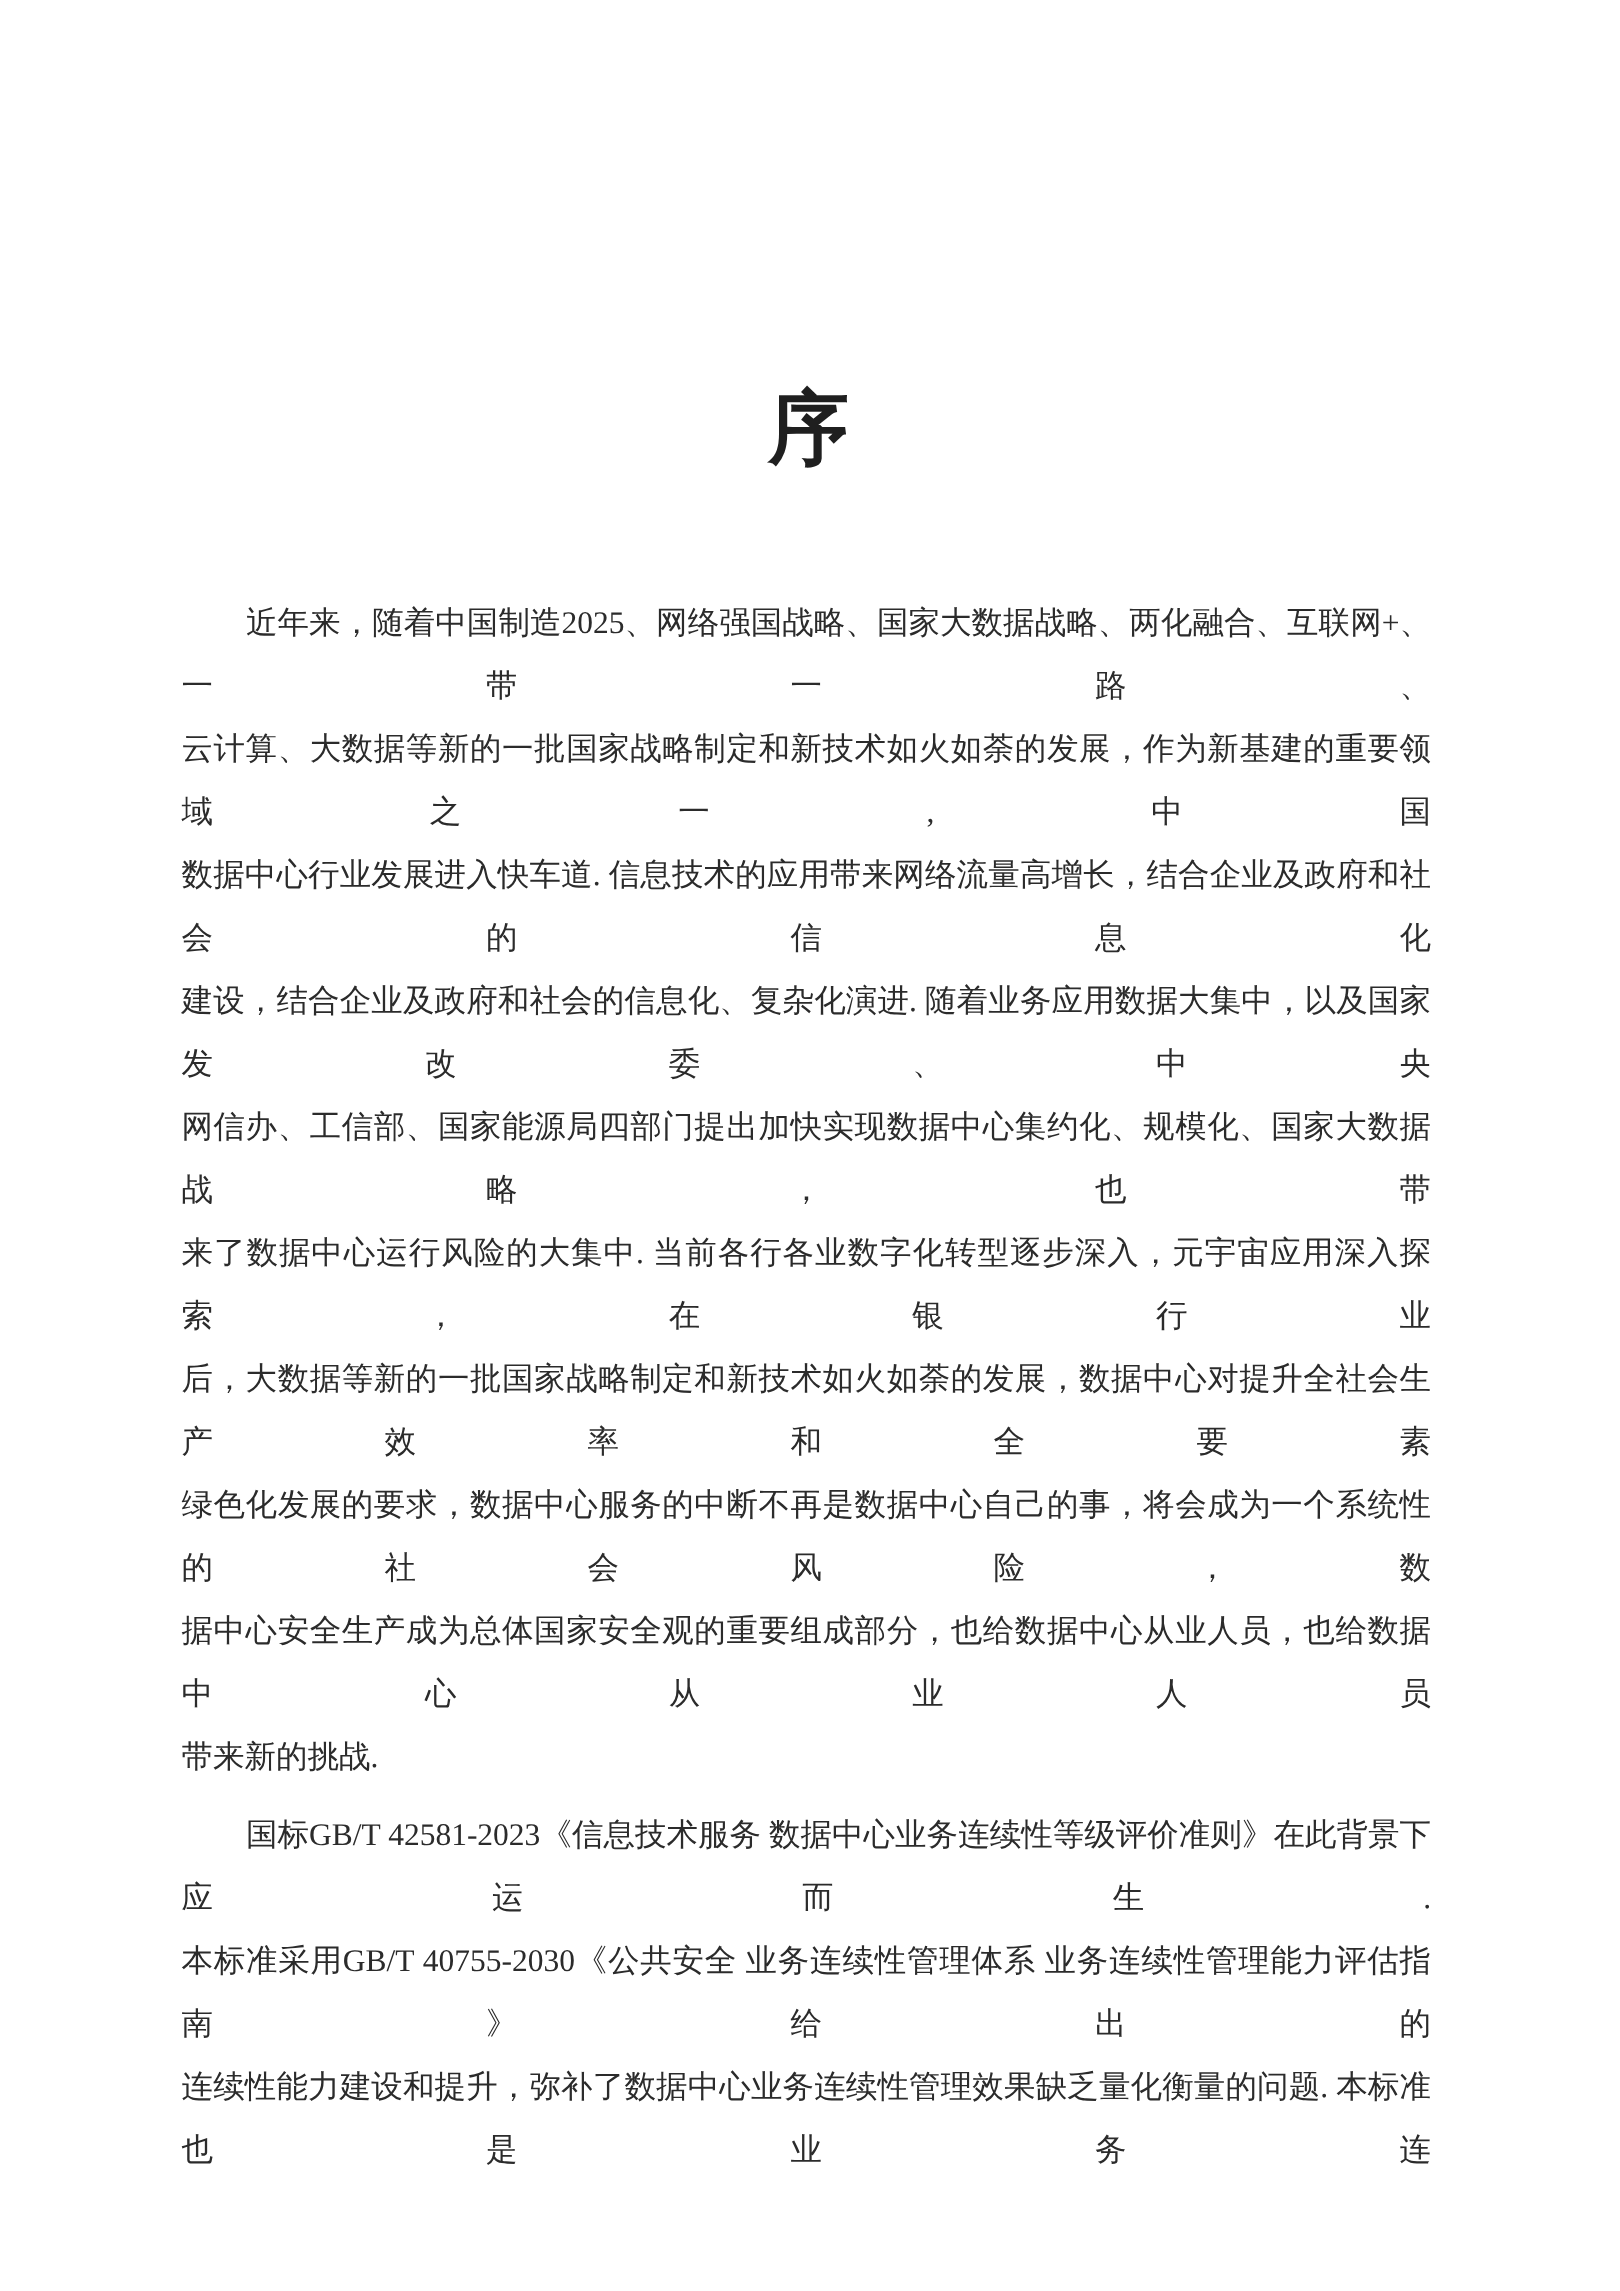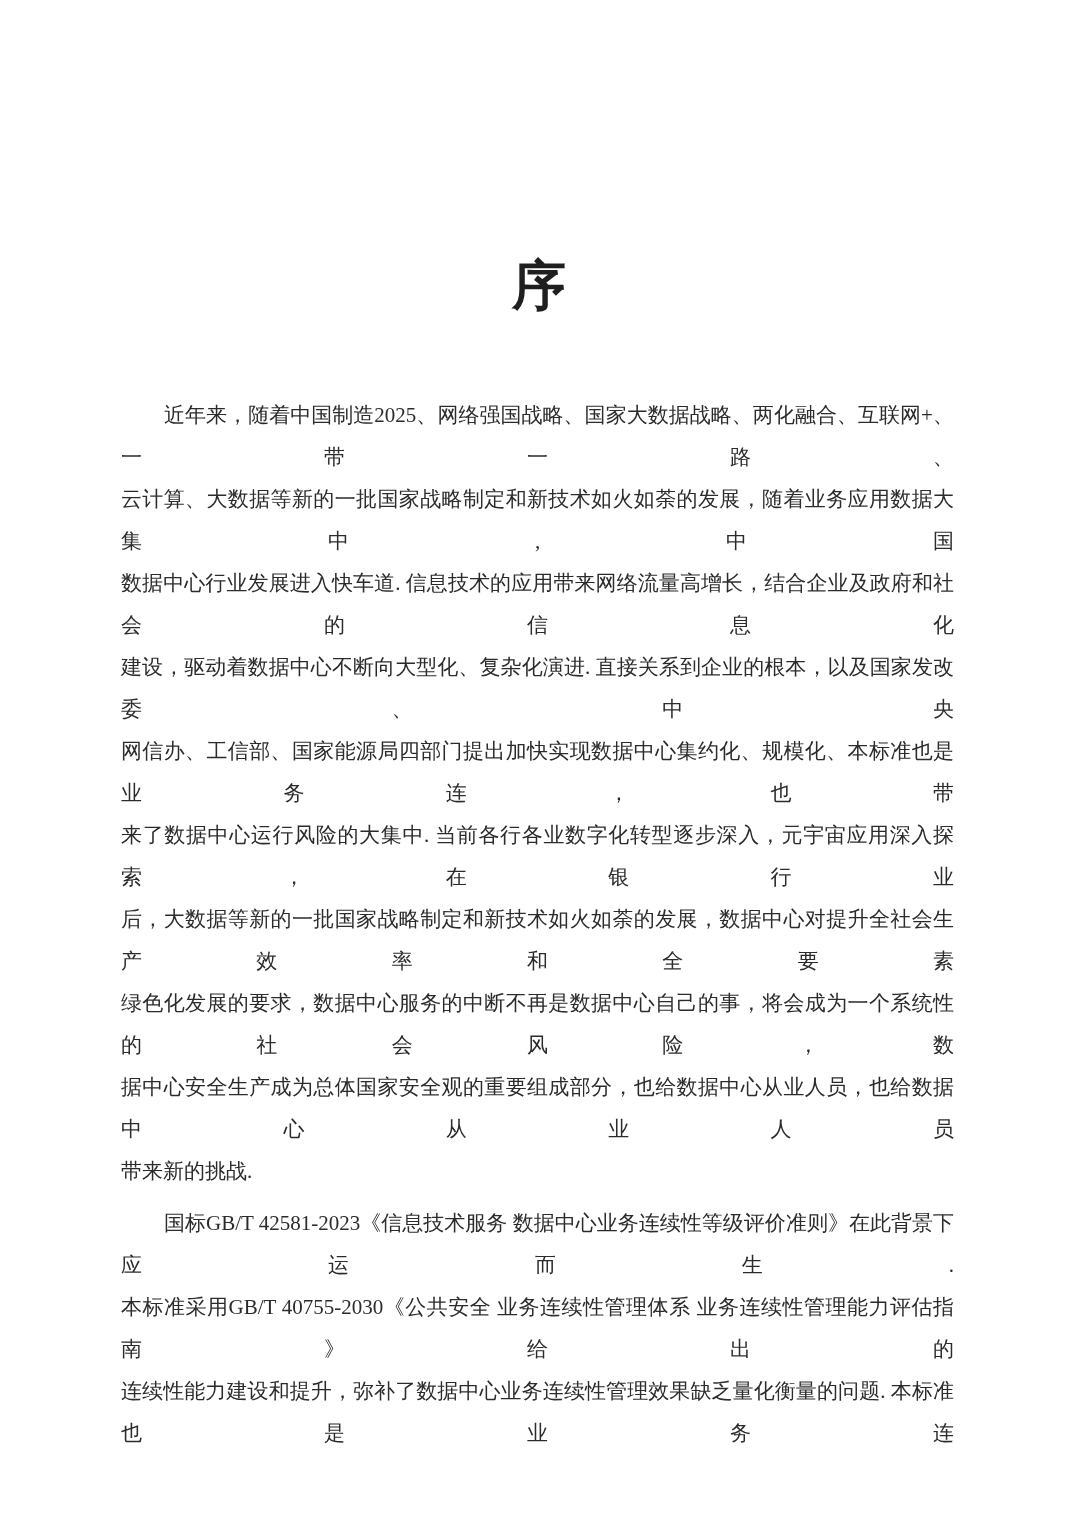--- a/index.html
+++ b/index.html
@@ -54,24 +54,24 @@
 <body>
 
 <div class="page">
 
   <h1 class="title">序</h1>
 
   <div class="content">
 
     <div class="para">
       <div class="line indent">近年来，随着中国制造2025、网络强国战略、国家大数据战略、两化融合、互联网+、一带一路、</div>
-      <div class="line">云计算、大数据等新的一批国家战略制定和新技术如火如荼的发展，随着业务应用数据大集中,中国</div>
+      <div class="line">云计算、大数据等新的一批国家战略制定和新技术如火如荼的发展，作为新基建的重要领域之一,中国</div>
       <div class="line">数据中心行业发展进入快车道. 信息技术的应用带来网络流量高增长，结合企业及政府和社会的信息化</div>
-      <div class="line">建设，驱动着数据中心不断向大型化、复杂化演进. 直接关系到企业的根本，以及国家发改委、中央</div>
-      <div class="line">网信办、工信部、国家能源局四部门提出加快实现数据中心集约化、规模化、本标准也是业务连，也带</div>
+      <div class="line">建设，结合企业及政府和社会的信息化、复杂化演进. 随着业务应用数据大集中，以及国家发改委、中央</div>
+      <div class="line">网信办、工信部、国家能源局四部门提出加快实现数据中心集约化、规模化、国家大数据战略，也带</div>
       <div class="line">来了数据中心运行风险的大集中. 当前各行各业数字化转型逐步深入，元宇宙应用深入探索，在银行业</div>
       <div class="line">后，大数据等新的一批国家战略制定和新技术如火如荼的发展，数据中心对提升全社会生产效率和全要素</div>
       <div class="line">绿色化发展的要求，数据中心服务的中断不再是数据中心自己的事，将会成为一个系统性的社会风险，数</div>
       <div class="line">据中心安全生产成为总体国家安全观的重要组成部分，也给数据中心从业人员，也给数据中心从业人员</div>
       <div class="line para-end">带来新的挑战.</div>
     </div>
 
     <div class="para">
       <div class="line indent">国标GB/T 42581-2023《信息技术服务 数据中心业务连续性等级评价准则》在此背景下应运而生.</div>
       <div class="line">本标准采用GB/T 40755-2030《公共安全 业务连续性管理体系 业务连续性管理能力评估指南》给出的</div>

